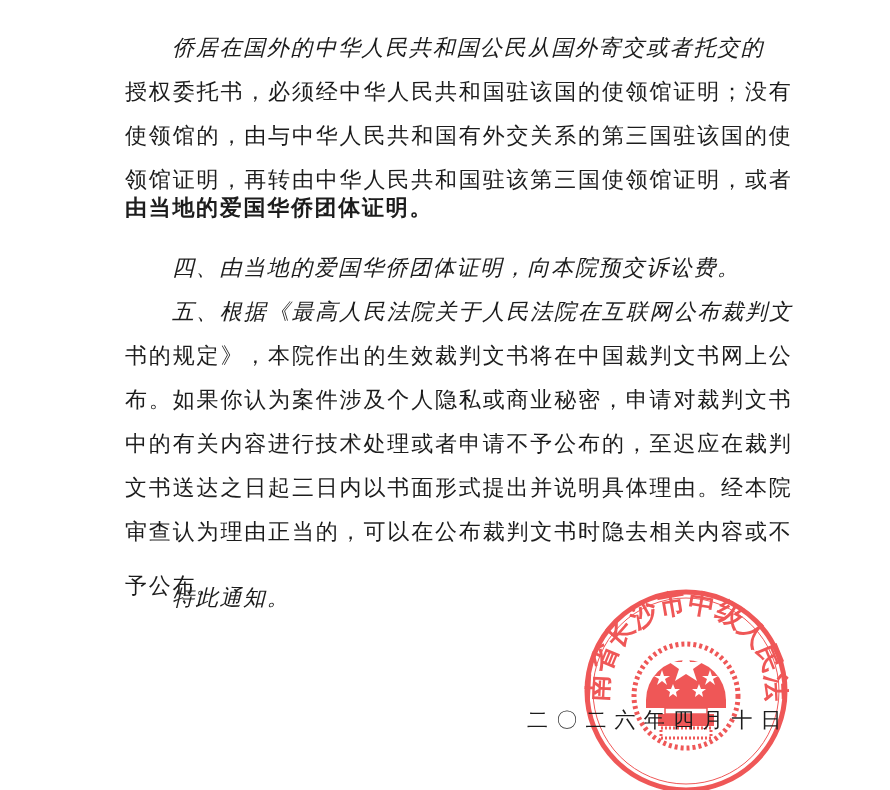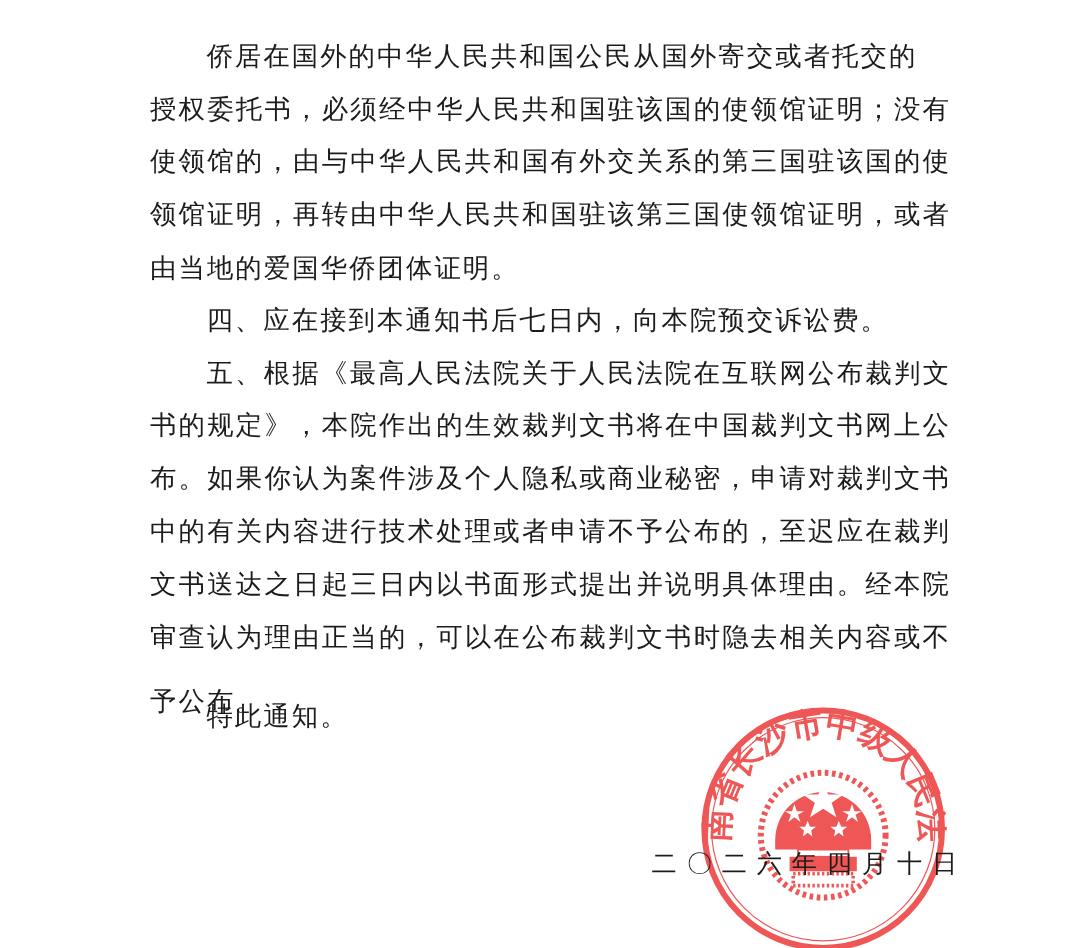--- a/index.html
+++ b/index.html
@@ -2,25 +2,25 @@
 <html><head>
 <meta charset="utf-8">
 <style>
   html, body { margin: 0; padding: 0; background: #ffffff; }
   body { width: 890px; height: 790px; position: relative; overflow: hidden;
          font-family: "DejaVu Serif", "Liberation Serif", serif; color: #1c1c1c; }
   .page { position: absolute; left: 0; top: 0; width: 890px; height: 790px; }
   .line { position: absolute; left: 125px; width: 666px; height: 30px;
           font-size: 22px; line-height: 30px; white-space: nowrap;
           display: flex; justify-content: space-between; }
-  .line.indent { left: 172px; width: 619px; }
+  .line.indent { left: 172px; width: 619px; font-style: italic; }
   .line.short { justify-content: flex-start; letter-spacing: 1.7px; }
   .line span.ch { display: inline-block; }
   .date { position: absolute; left: 527px; top: 705px; font-size: 21px; line-height: 30px;
-          letter-spacing: 8.2px; white-space: nowrap; z-index: 3; margin-left: 16px; }
+          letter-spacing: 8.2px; white-space: nowrap; z-index: 3; }
   .seal { position: absolute; left: 583px; top: 588px; width: 206px; height: 206px; z-index: 2; opacity: 0.93; }
 </style>
 </head>
 <body>
 
 <div class="page">
   <div id="text-area">
       <div class="line indent short" style="top: 33px;">侨居在国外的中华人民共和国公民从国外寄交或者托交的</div>
       <div class="line" style="top: 77px;">
         <span class="ch">授</span>
@@ -105,22 +105,22 @@
         <span class="ch">国</span>
         <span class="ch">使</span>
         <span class="ch">领</span>
         <span class="ch">馆</span>
         <span class="ch">证</span>
         <span class="ch">明</span>
         <span class="ch">，</span>
         <span class="ch">或</span>
         <span class="ch">者</span>
       </div>
-      <div class="line short" style="top: 210px;">由当地的爱国华侨团体证明。</div>
-      <div class="line indent short" style="top: 253px;">四、应在接到本通知书后七日内，向本院预交诉讼费。</div>
+      <div class="line short" style="top: 192px; font-weight: bold;">由当地的爱国华侨团体证明。</div>
+      <div class="line indent short" style="top: 253px;">四、由当地的爱国华侨团体证明，向本院预交诉讼费。</div>
       <div class="line indent" style="top: 297px;">
         <span class="ch">五</span>
         <span class="ch">、</span>
         <span class="ch">根</span>
         <span class="ch">据</span>
         <span class="ch">《</span>
         <span class="ch">最</span>
         <span class="ch">高</span>
         <span class="ch">人</span>
         <span class="ch">民</span>

